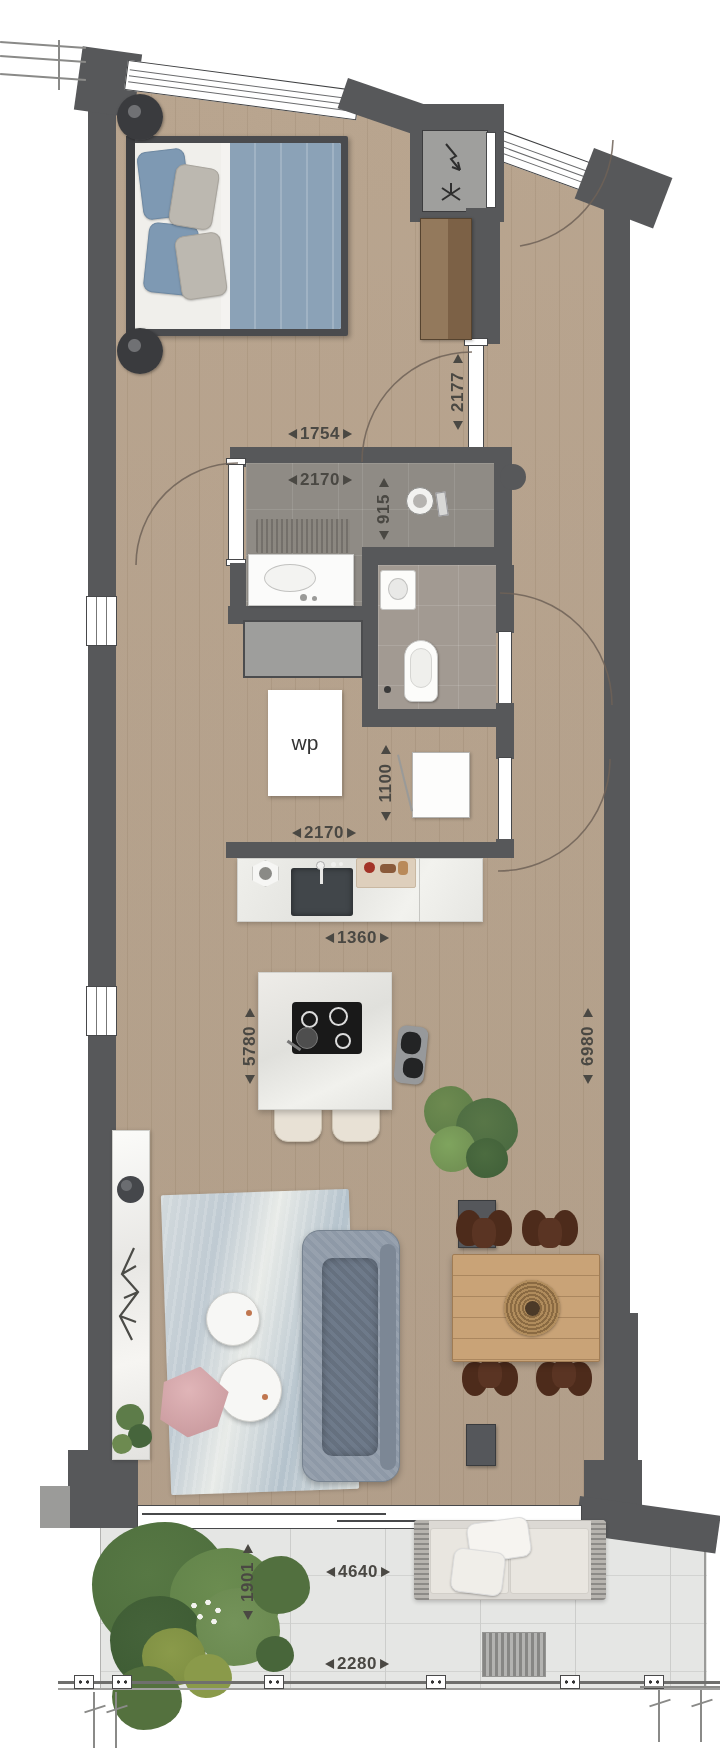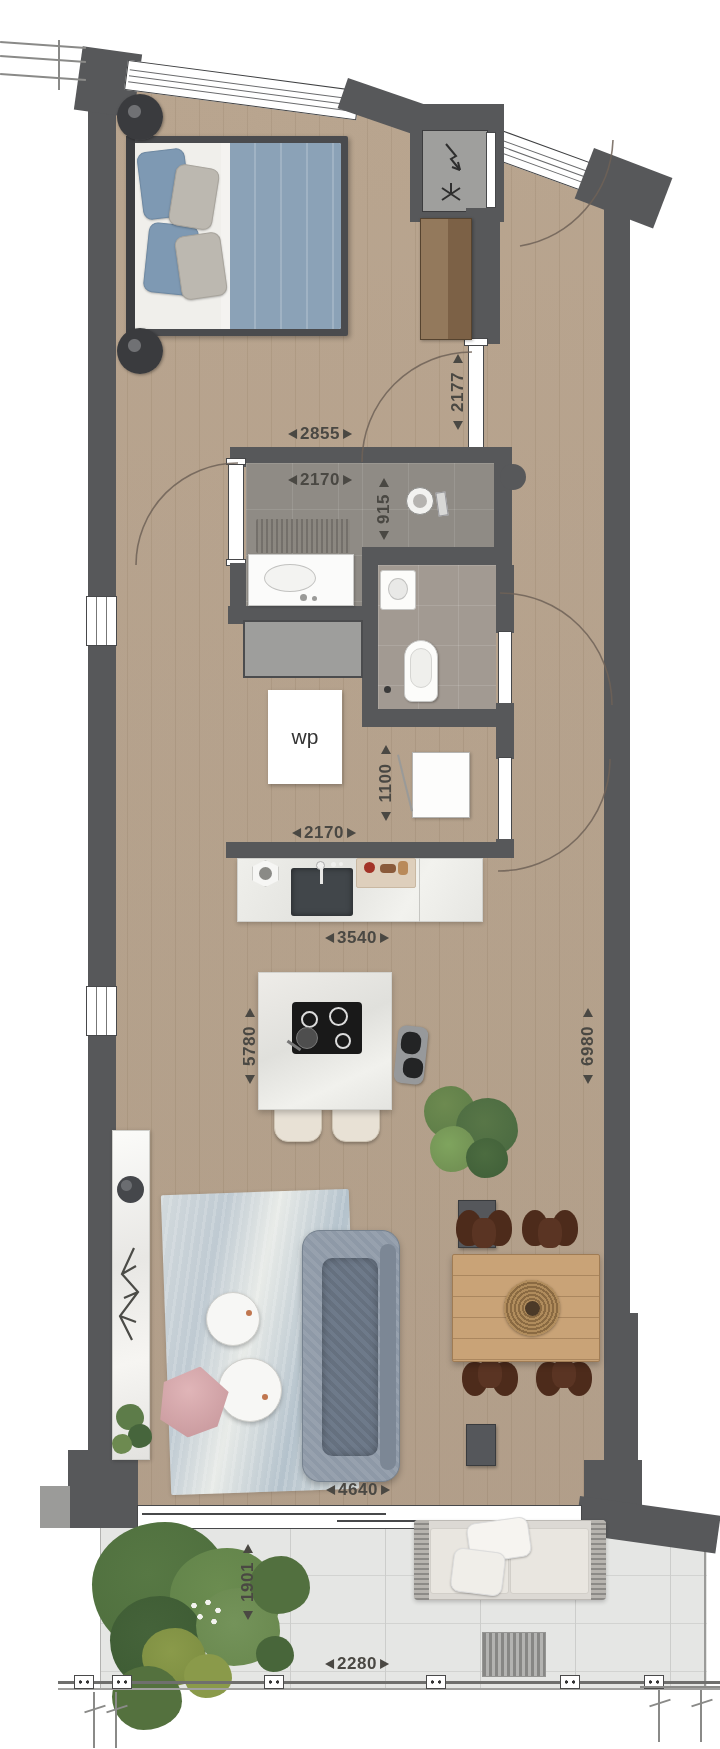--- a/index.html
+++ b/index.html
@@ -147,21 +147,21 @@
   <div class="a" style="left:300px;top:594px;width:7px;height:7px;border-radius:50%;background:#9a9a98;"></div>
   <div class="a" style="left:312px;top:596px;width:5px;height:5px;border-radius:50%;background:#9a9a98;"></div>
 
   <div class="a" style="left:380px;top:570px;width:36px;height:40px;background:#fcfcfa;border:1px solid #c6c6c4;box-sizing:border-box;border-radius:3px;"></div>
   <div class="a" style="left:388px;top:578px;width:20px;height:22px;border-radius:50%;background:#e9e9e7;border:1px solid #c2c2c0;box-sizing:border-box;"></div>
   <div class="a" style="left:404px;top:640px;width:34px;height:62px;background:#fcfcfa;border:1px solid #c6c6c4;box-sizing:border-box;border-radius:17px 17px 8px 8px;box-shadow:1px 1px 2px rgba(0,0,0,.25);"></div>
   <div class="a" style="left:410px;top:648px;width:22px;height:40px;border-radius:11px;background:#efefec;border:1px solid #d5d5d2;box-sizing:border-box;"></div>
   <div class="a" style="left:384px;top:686px;width:7px;height:7px;border-radius:50%;background:#3a3a3a;"></div>
 
   <div class="a" style="left:243px;top:620px;width:120px;height:58px;background:#9e9e9c;border:2px solid #4b4c4e;box-sizing:border-box;"></div>
-  <div class="a" style="left:268px;top:690px;width:74px;height:94px;background:#fff;box-shadow:1px 2px 4px rgba(0,0,0,.25);display:flex;align-items:center;justify-content:center;">
+  <div class="a" style="left:268px;top:690px;width:74px;height:106px;background:#fff;box-shadow:1px 2px 4px rgba(0,0,0,.25);display:flex;align-items:center;justify-content:center;">
     <span style="font-size:21px;color:#333;font-weight:500;">wp</span>
   </div>
   <div class="a" style="left:412px;top:752px;width:58px;height:66px;background:#fdfdfc;border:1px solid #b5b5b3;box-sizing:border-box;box-shadow:1px 1px 3px rgba(0,0,0,.25);"></div>
   <div class="a" style="left:404px;top:754px;width:2px;height:58px;background:#9a9a98;transform:rotate(-14deg);"></div>
 
   <div class="a" style="left:237px;top:858px;width:246px;height:64px;
        background:linear-gradient(120deg,#efefeb,#e2e2de 40%,#f2f2ee 70%,#e6e6e2);border:1px solid #d0d0cc;box-sizing:border-box;box-shadow:0 2px 4px rgba(0,0,0,.18);"></div>
   <div class="a" style="left:419px;top:858px;width:1px;height:64px;background:#c6c6c2;"></div>
   <div class="a" style="left:252px;top:860px;width:27px;height:27px;background:#f6f6f4;border:1px solid #cfcfcb;box-sizing:border-box;
        clip-path:polygon(50% 0,100% 25%,100% 75%,50% 100%,0 75%,0 25%);"></div>
@@ -311,21 +311,21 @@
 
   <div class="dim dv" style="left:458px;top:392px;">
     <span class="tu"></span>
     <span class="vt">
         <span>2177</span>
       </span>
     <span class="td"></span>
   </div>
   <div class="dim dh" style="left:320px;top:434px;">
     <span class="tl"></span>
-    <span>2855</span>
+    <span>1754</span>
     <span class="tr"></span>
   </div>
   <div class="dim dh" style="left:320px;top:480px;">
     <span class="tl"></span>
     <span>2170</span>
     <span class="tr"></span>
   </div>
   <div class="dim dv" style="left:384px;top:509px;">
     <span class="tu"></span>
       <span class="vt" style="height:40px;">
@@ -340,38 +340,38 @@
       </span>
       <span class="td"></span>
   </div>
   <div class="dim dh" style="left:324px;top:833px;">
     <span class="tl"></span>
       <span>2170</span>
       <span class="tr"></span>
   </div>
   <div class="dim dh" style="left:357px;top:938px;">
     <span class="tl"></span>
-      <span>3540</span>
+      <span>1360</span>
       <span class="tr"></span>
   </div>
   <div class="dim dv" style="left:250px;top:1046px;">
     <span class="tu"></span>
       <span class="vt">
         <span>5780</span>
       </span>
       <span class="td"></span>
   </div>
   <div class="dim dv" style="left:588px;top:1046px;">
     <span class="tu"></span>
       <span class="vt">
         <span>6980</span>
       </span>
       <span class="td"></span>
   </div>
-  <div class="dim dh" style="left:358px;top:1490px;">
+  <div class="dim dh" style="left:358px;top:1572px;">
     <span class="tl"></span>
       <span>4640</span>
       <span class="tr"></span>
   </div>
   <div class="dim dv" style="left:248px;top:1582px;">
     <span class="tu"></span>
       <span class="vt">
         <span>1901</span>
       </span>
       <span class="td"></span>

